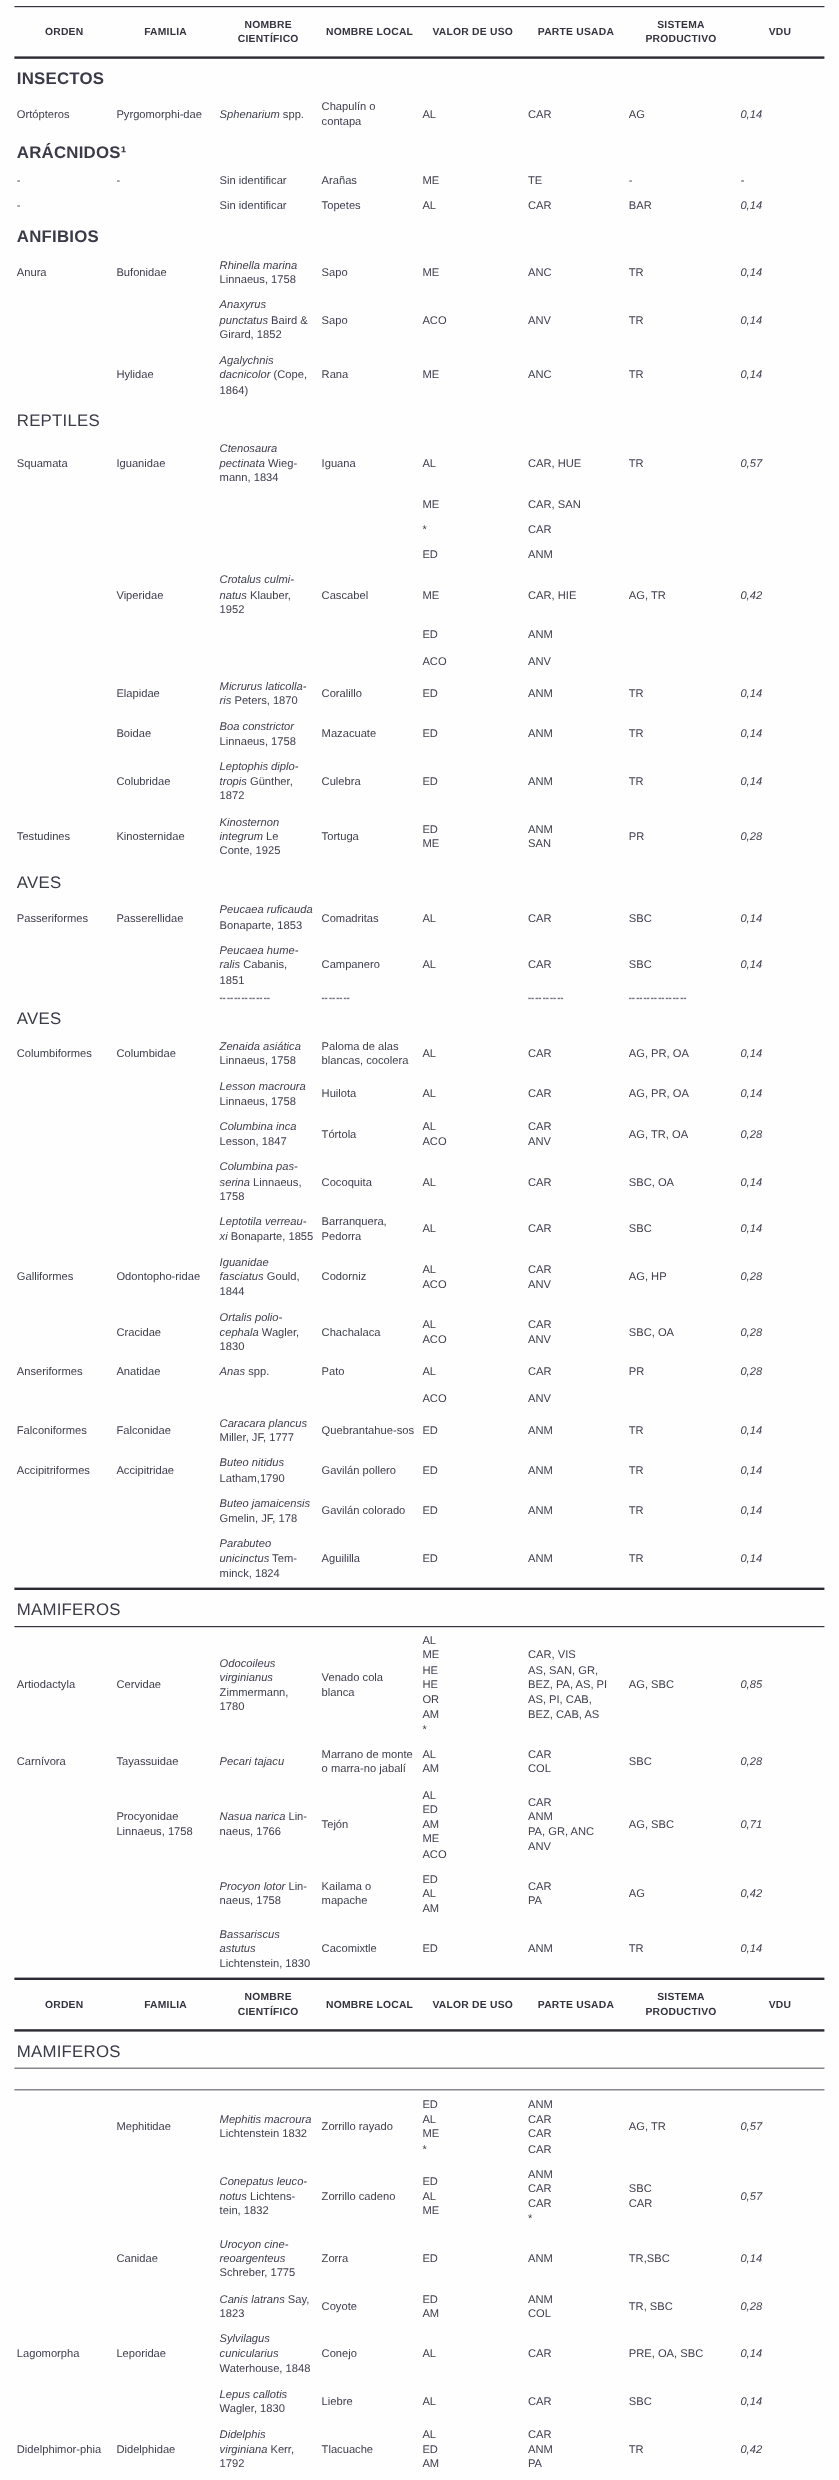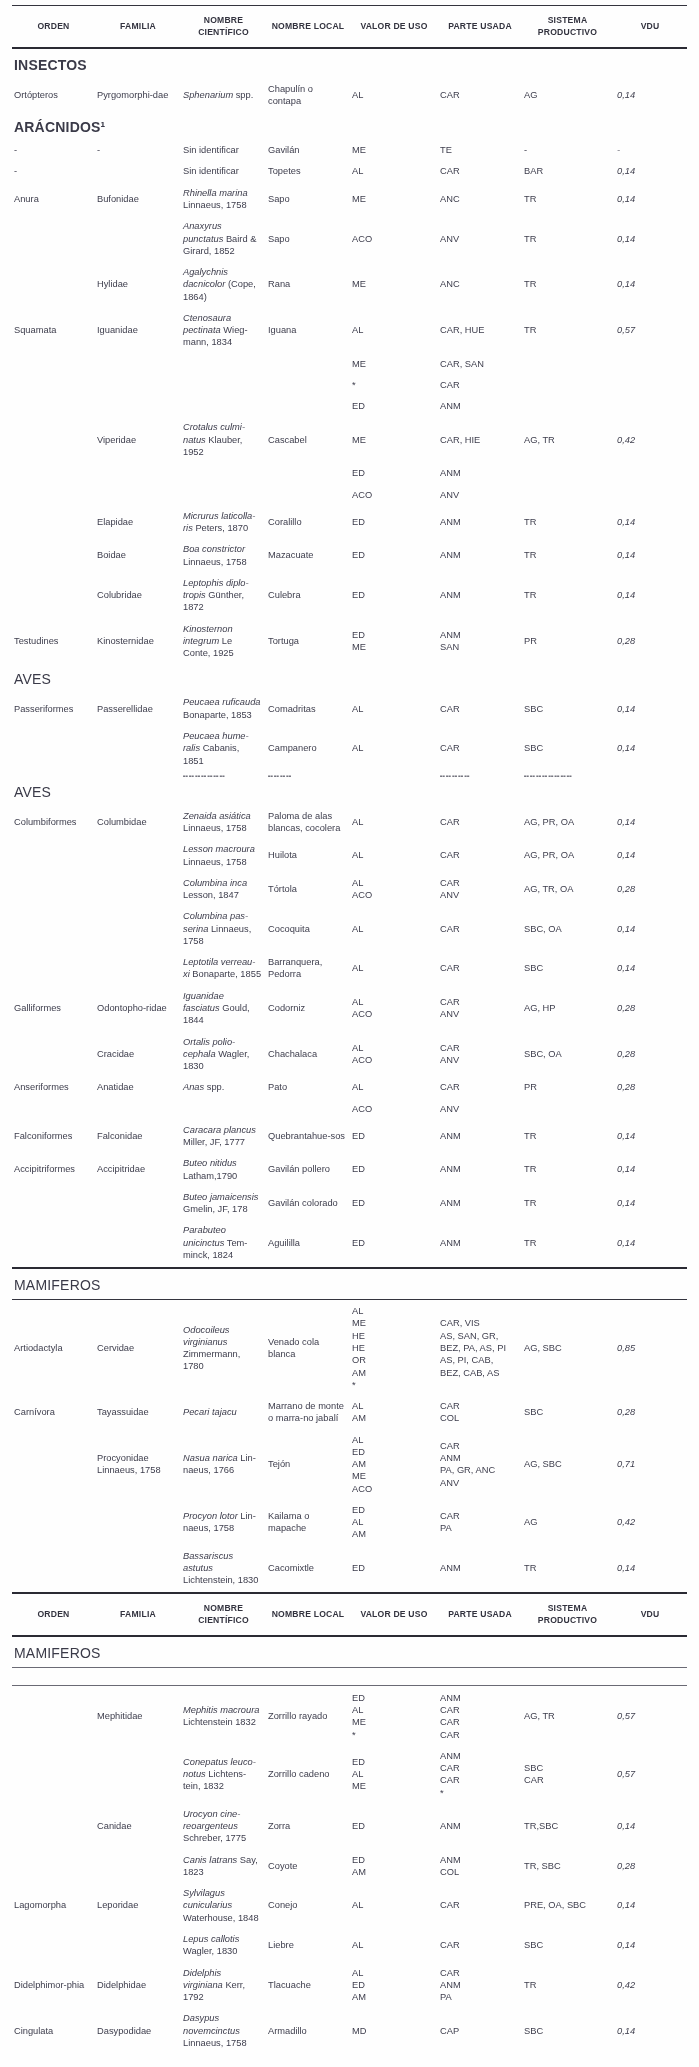--- a/index.html
+++ b/index.html
@@ -65,21 +65,21 @@
       <div class="cell">
         <div class="line">AG</div>
       </div>
       <div class="cell vdu">0,14</div>
     </div>
     <div class="section bold">ARÁCNIDOS¹</div>
     <div class="grid row">
       <div class="cell">-</div>
       <div class="cell">-</div>
       <div class="cell sci">Sin identificar</div>
-      <div class="cell">Gavilán</div>
+      <div class="cell">Arañas</div>
       <div class="cell">
         <div class="line">ME</div>
       </div>
       <div class="cell">
         <div class="line">TE</div>
       </div>
       <div class="cell">
         <div class="line">-</div>
       </div>
       <div class="cell vdu">-</div>
@@ -93,20 +93,21 @@
         <div class="line">AL</div>
       </div>
       <div class="cell">
         <div class="line">CAR</div>
       </div>
       <div class="cell">
         <div class="line">BAR</div>
       </div>
       <div class="cell vdu">0,14</div>
     </div>
+    <div class="section bold">ANFIBIOS</div>
     <div class="grid row">
       <div class="cell">Anura</div>
       <div class="cell">Bufonidae</div>
       <div class="cell sci"><i>Rhinella marina</i> Linnaeus, 1758</div>
       <div class="cell">Sapo</div>
       <div class="cell">
         <div class="line">ME</div>
       </div>
       <div class="cell">
         <div class="line">ANC</div>
@@ -141,20 +142,21 @@
         <div class="line">ME</div>
       </div>
       <div class="cell">
         <div class="line">ANC</div>
       </div>
       <div class="cell">
         <div class="line">TR</div>
       </div>
       <div class="cell vdu">0,14</div>
     </div>
+    <div class="section">REPTILES</div>
     <div class="grid row">
       <div class="cell">Squamata</div>
       <div class="cell">Iguanidae</div>
       <div class="cell sci"><i>Ctenosaura pectinata</i> Wieg-mann, 1834</div>
       <div class="cell">Iguana</div>
       <div class="cell">
         <div class="line">AL</div>
       </div>
       <div class="cell">
         <div class="line">CAR, HUE</div>

